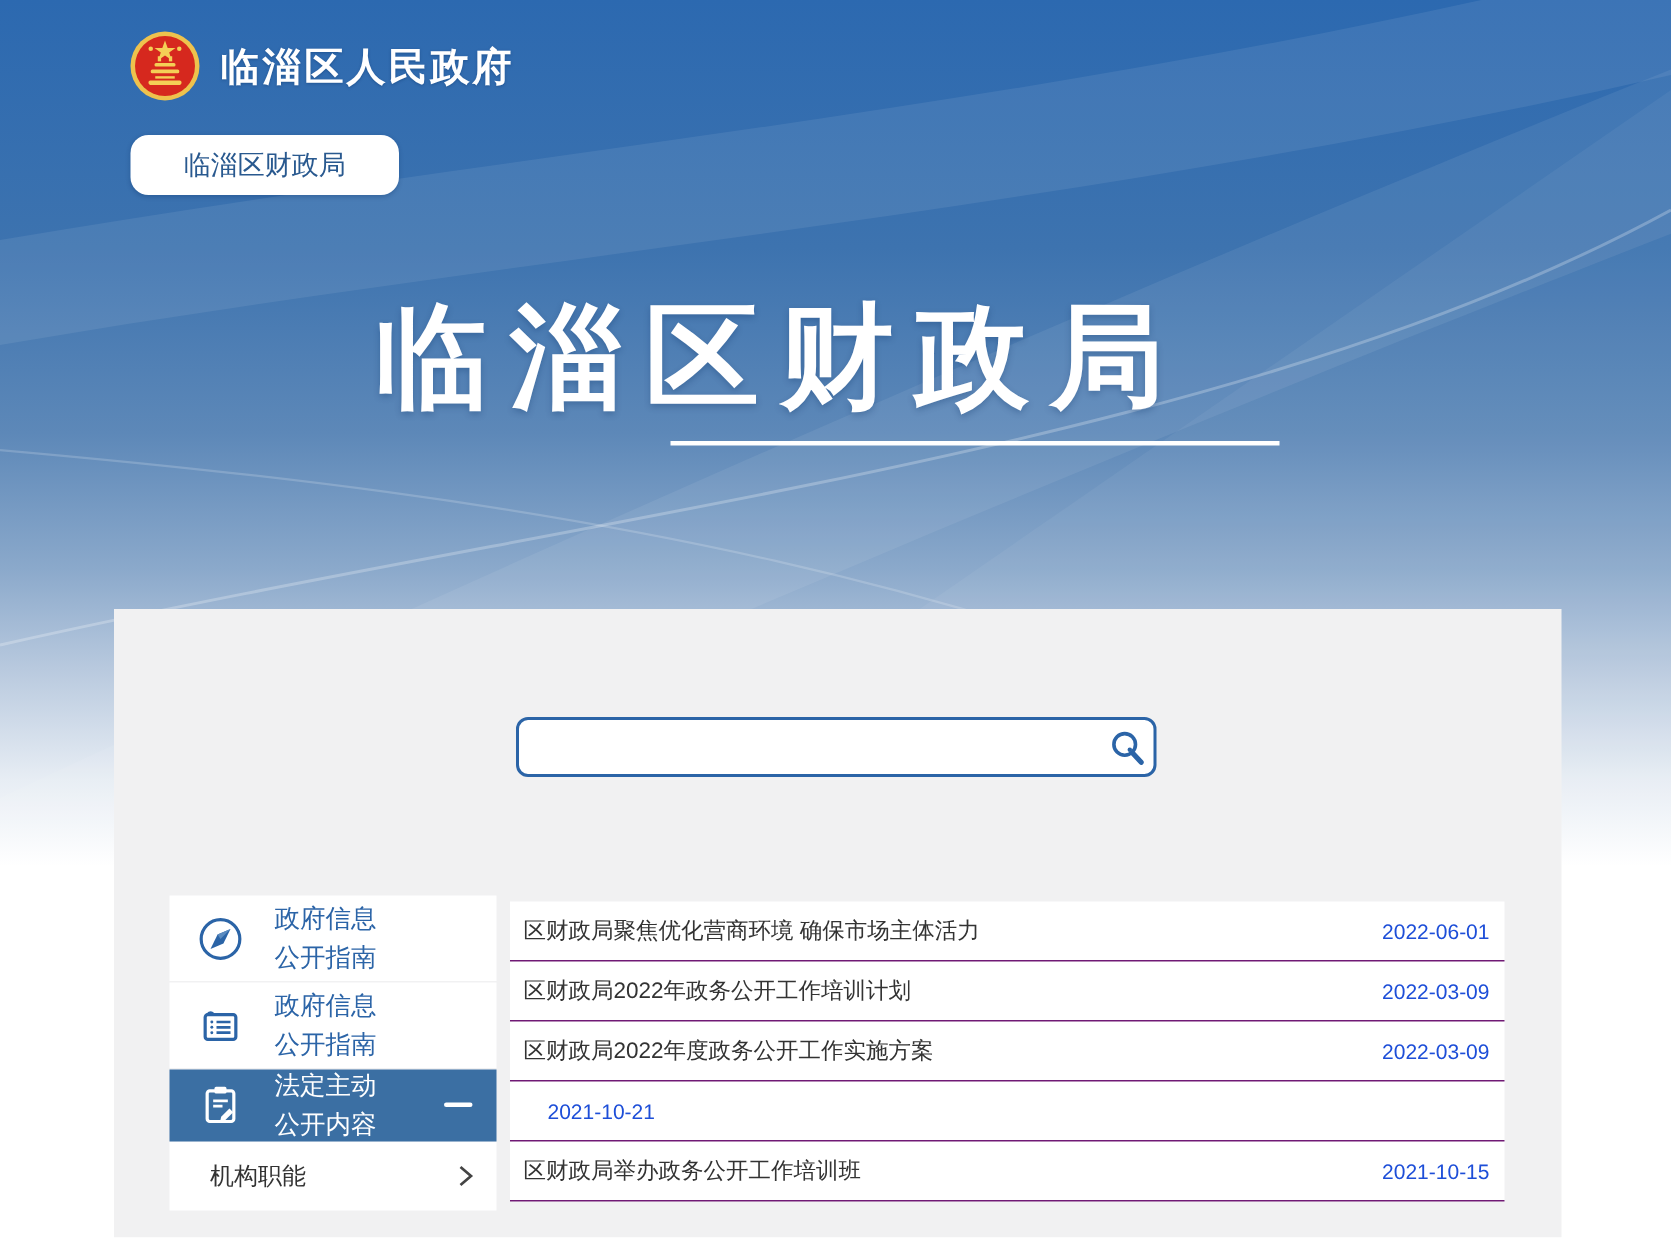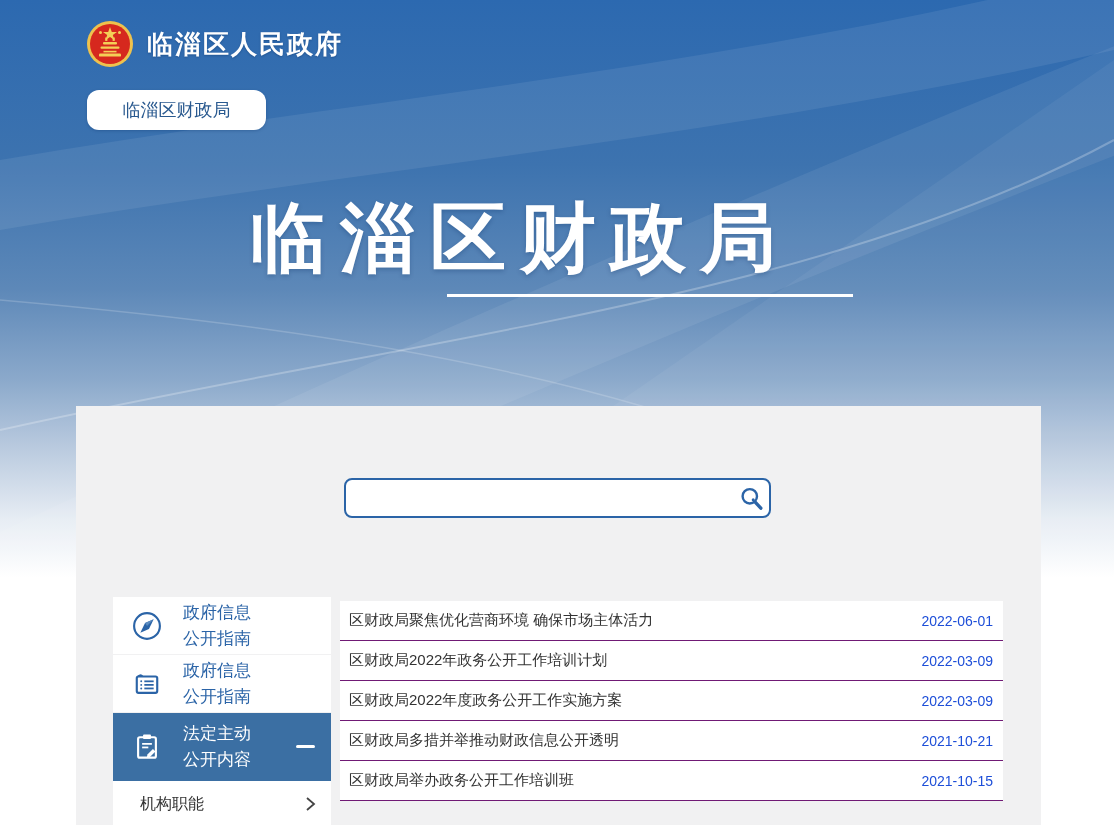--- a/index.html
+++ b/index.html
@@ -37,21 +37,21 @@
                       padding:0 8px 0 14px; font-size:15px; color:#333; }
   .search-btn { border:none; background:transparent; width:36px; height:36px; display:flex;
                 align-items:center; justify-content:center; cursor:pointer; }
 
   
   .sidebar { position:absolute; left:37px; top:191px; width:218px; }
   .side-item { height:57px; background:#ffffff; margin-bottom:1px; display:flex; align-items:center;
                cursor:pointer; }
   .side-item .icn { width:32px; height:32px; margin-left:18px; flex:0 0 auto; }
   .side-item .lbl { margin-left:20px; font-size:17px; line-height:26px; color:#2b64a7; }
-  .side-item.active { height:68px; background:#3b6fa3; margin-bottom:0; position:relative; }
+  .side-item.active { height:48px; background:#3b6fa3; margin-bottom:0; position:relative; }
   .side-item.active .lbl { color:#ffffff; }
   .collapse-dash { position:absolute; right:16px; top:50%; margin-top:-2px; width:19px; height:3px;
                    background:#ffffff; border-radius:2px; }
   .submenu-row { height:46px; background:#ffffff; display:flex; align-items:center;
                  justify-content:space-between; padding:0 15px 0 27px; cursor:pointer; }
   .submenu-row .sublbl { font-size:16px; color:#333333; }
 
   
   .list { position:absolute; left:264px; top:195px; width:663px; background:#ffffff; }
   .list-row { height:40px; display:flex; align-items:center; justify-content:space-between;
@@ -171,21 +171,20 @@
         <span class="row-date">2022-03-09</span>
       </div>
 
       <div class="list-row">
         <span class="row-title">区财政局2022年度政务公开工作实施方案</span>
         <span class="row-date">2022-03-09</span>
       </div>
 
 
       <div class="list-row">
-        <span class="row-title">区财政局多措并举推动财政信息公开透明</span>
         <span class="row-date">2021-10-21</span>
       </div>
 
       <div class="list-row">
         <span class="row-title">区财政局举办政务公开工作培训班</span>
         <span class="row-date">2021-10-15</span>
       </div>
     </div>
 
 </div>

